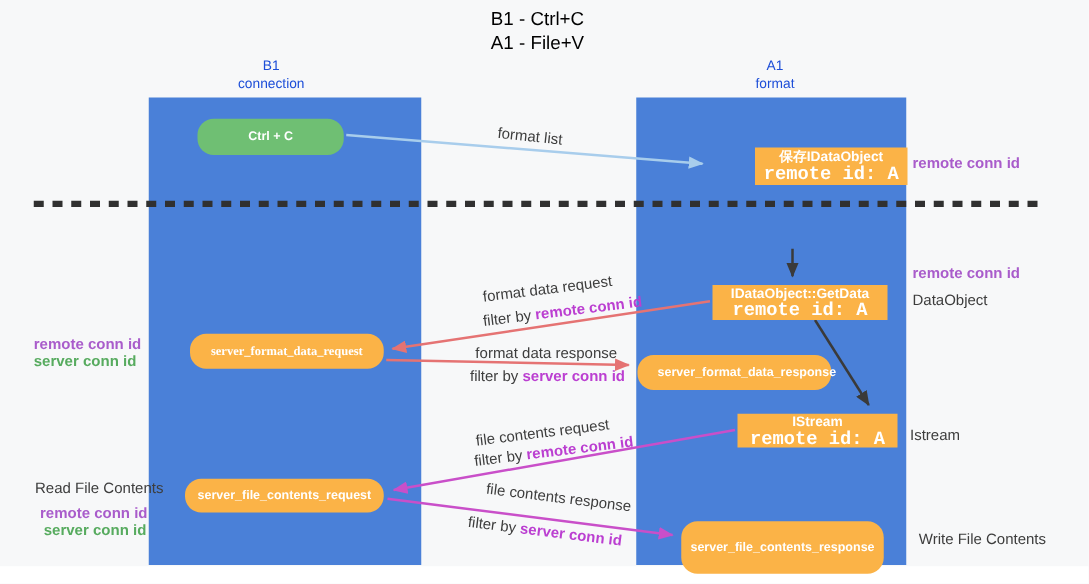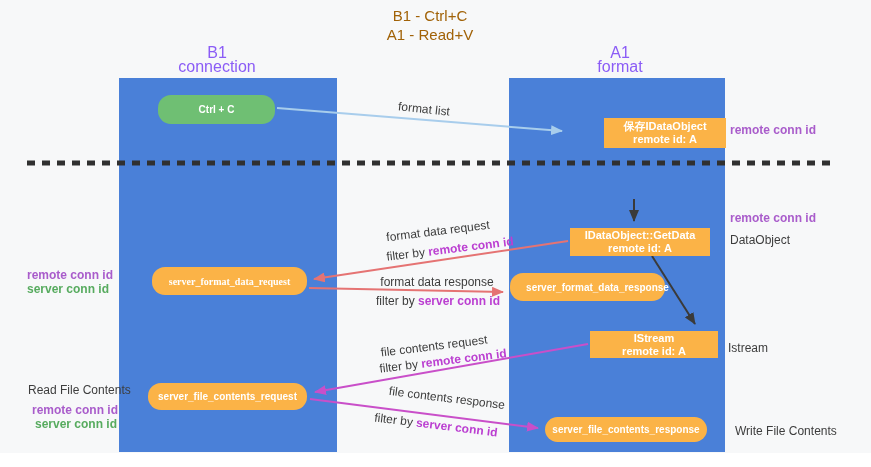--- a/index.html
+++ b/index.html
@@ -1,45 +1,45 @@
 <!DOCTYPE html>
 <html><head>
 <meta charset="utf-8">
 <style>
   html,body{margin:0;padding:0;}
   body{font-family:"Liberation Sans","DejaVu Sans",sans-serif;}
   #stage{position:relative;width:871px;height:467px;background:#f7f8f9;overflow:hidden;}
   .lane{position:absolute;background:#4a80d8;}
   .bottom-strip{position:absolute;background:#ffffff;}
-  .title{position:absolute;text-align:center;transform:translateX(-50%);font-size:15px;line-height:19px;color:#a16207;white-space:nowrap;}
-  .lane-header{position:absolute;text-align:center;transform:translateX(-50%);font-size:16px;line-height:14px;color:#8b5cf6;white-space:nowrap;}
+  .title{position:absolute;text-align:center;transform:translateX(-50%);font-size:15px;line-height:19px;color:#000000;white-space:nowrap;}
+  .lane-header{position:absolute;text-align:center;transform:translateX(-50%);font-size:11px;line-height:14px;color:#1d4ed8;white-space:nowrap;}
   .node{position:absolute;display:flex;flex-direction:column;align-items:center;justify-content:center;color:#ffffff;font-weight:600;text-align:center;box-sizing:border-box;}
   .node.green{background:#6fbf73;}
   .node.orange{background:#fbb347;}
   .node .l1{font-size:11px;line-height:13px;}
-  .node .l2{font-size:11px;line-height:13px;}
+  .node .l2{font-size:15px;line-height:13px;font-family:Liberation Mono, monospace;}
   .node.single{font-size:10px;border-radius:13px;}
   .lbl{position:absolute;font-size:12px;color:#3d3d3d;white-space:nowrap;}
   .lbl.ctr{transform:translate(-50%,-50%);}
   .bold{font-weight:700;}
   .purple{color:#a95ccb;}
   .greenlbl{color:#57ab5f;}
   .magenta{color:#bb3fd1;font-weight:700;}
   svg.arrows{position:absolute;left:0;top:0;z-index:5;pointer-events:none;}
   .lane{z-index:1;}
   .node,.lbl,.title,.lane-header{z-index:6;}
 </style>
 </head>
 <body>
 
 <div id="stage">
 
   <div class="title" style="left:430px;top:6px;">
     <div>B1 - Ctrl+C</div>
-    <div>A1 - Read+V</div>
+    <div>A1 - File+V</div>
   </div>
 
   <div class="lane-header" style="left:217px;top:46px;">
     <div>B1</div>
     <div>connection</div>
   </div>
   <div class="lane-header" style="left:620px;top:46px;text-align:center;">
     <div>A1</div>
     <div>format</div>
   </div>
@@ -85,34 +85,34 @@
 
   <div class="node orange" style="left:570px;top:228px;width:140px;height:28px;">
     <span class="l1">IDataObject::GetData</span>
     <span class="l2">remote id: A</span>
   </div>
 
   <div class="node orange single" style="left:152px;top:267px;width:155px;height:28px;font-family:Liberation Serif, serif;">
     <span>server_format_data_request</span>
   </div>
 
-  <div class="node orange single" style="left:510px;top:273px;width:155px;height:28px;padding-left:20px;">
+  <div class="node orange single" style="left:510px;top:284px;width:155px;height:28px;padding-left:20px;">
     <span>server_format_data_response</span>
   </div>
 
   <div class="node orange" style="left:590px;top:331px;width:128px;height:27px;">
     <span class="l1">IStream</span>
     <span class="l2">remote id: A</span>
   </div>
 
   <div class="node orange single" style="left:148px;top:383px;width:159px;height:27px;">
     <span>server_file_contents_request</span>
   </div>
 
-  <div class="node orange single" style="left:545px;top:417px;width:162px;height:25px;">
+  <div class="node orange single" style="left:545px;top:417px;width:162px;height:42px;">
     <span>server_file_contents_response</span>
   </div>
 
   <div class="lbl purple bold" style="left:730px;top:123px;">remote conn id</div>
   <div class="lbl purple bold" style="left:730px;top:211px;">remote conn id</div>
   <div class="lbl" style="left:730px;top:233px;">DataObject</div>
   <div class="lbl" style="left:728px;top:341px;">Istream</div>
   <div class="lbl" style="left:735px;top:424px;">Write File Contents</div>
 
   <div class="lbl purple bold" style="left:27px;top:268px;">remote conn id</div>

